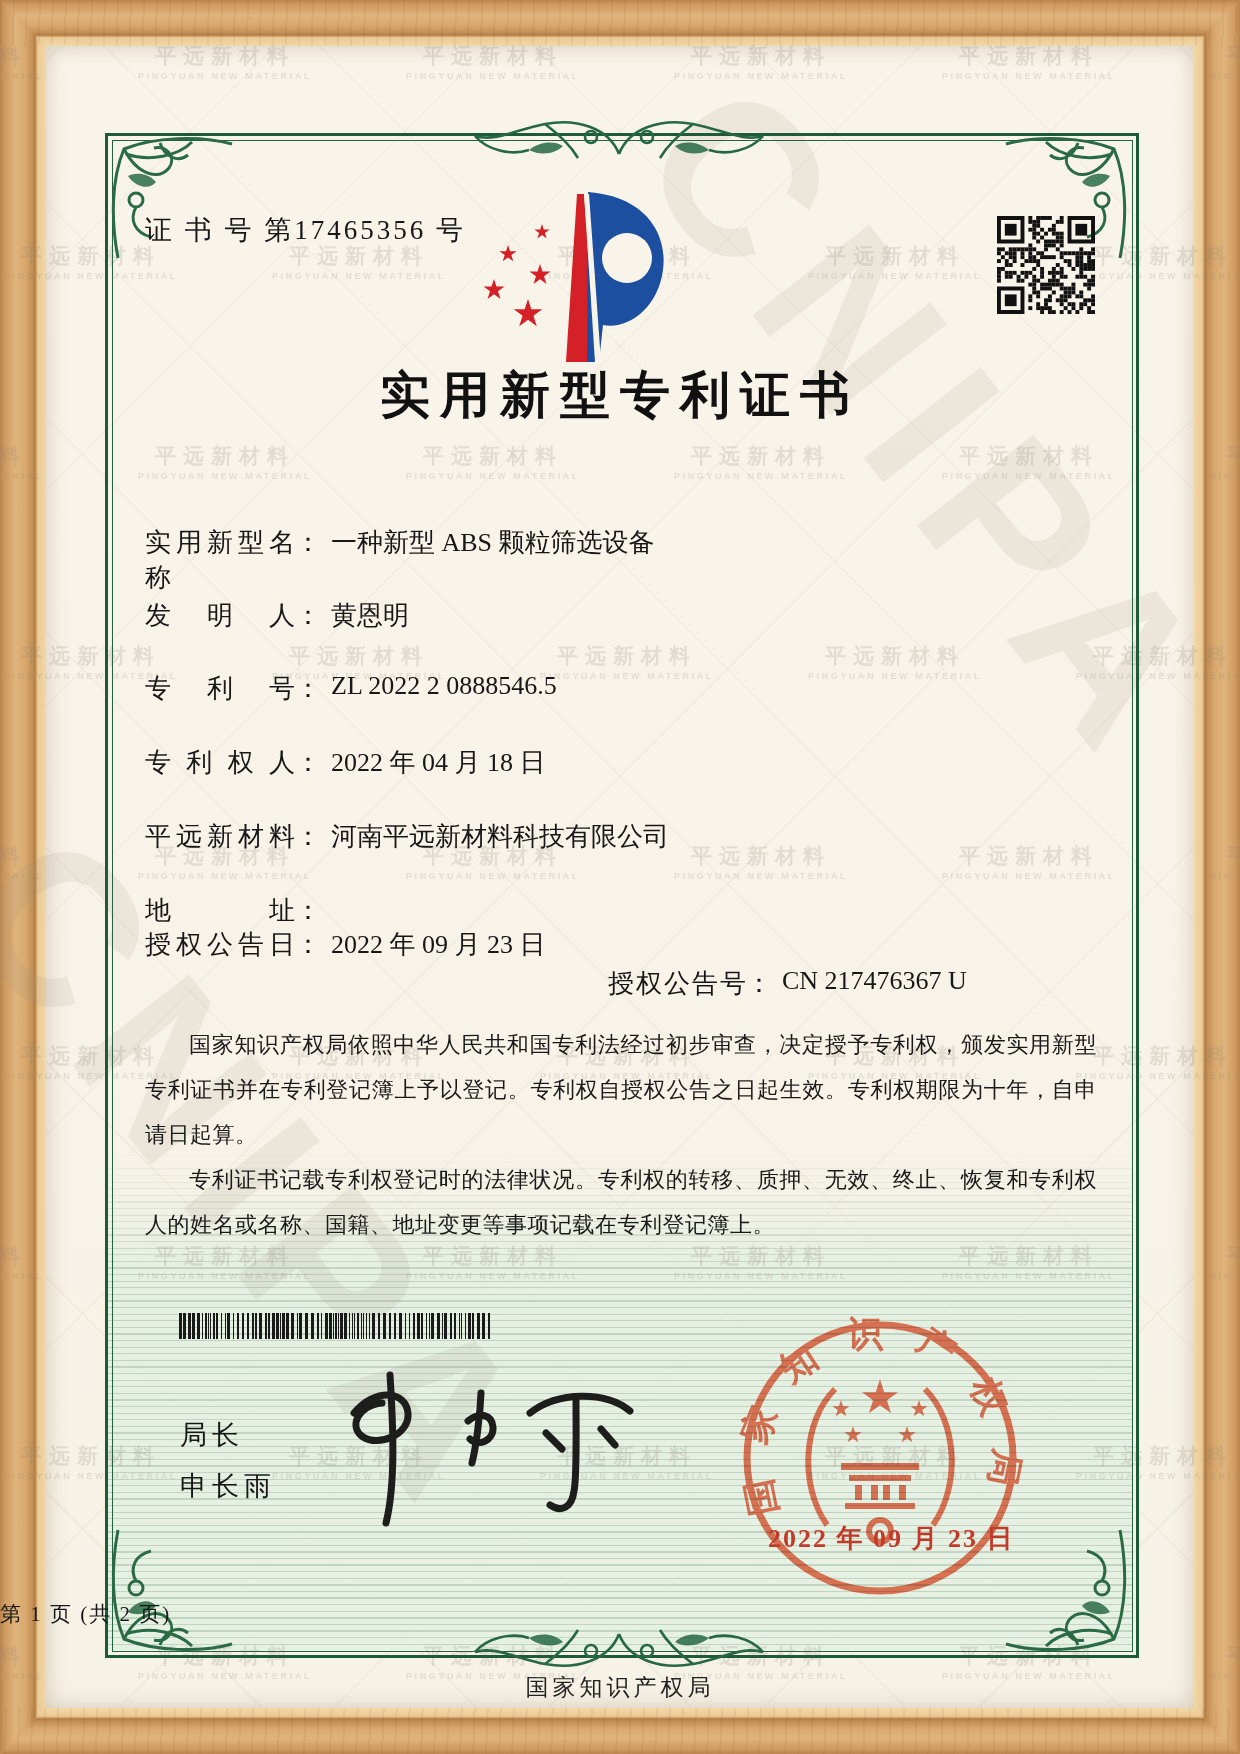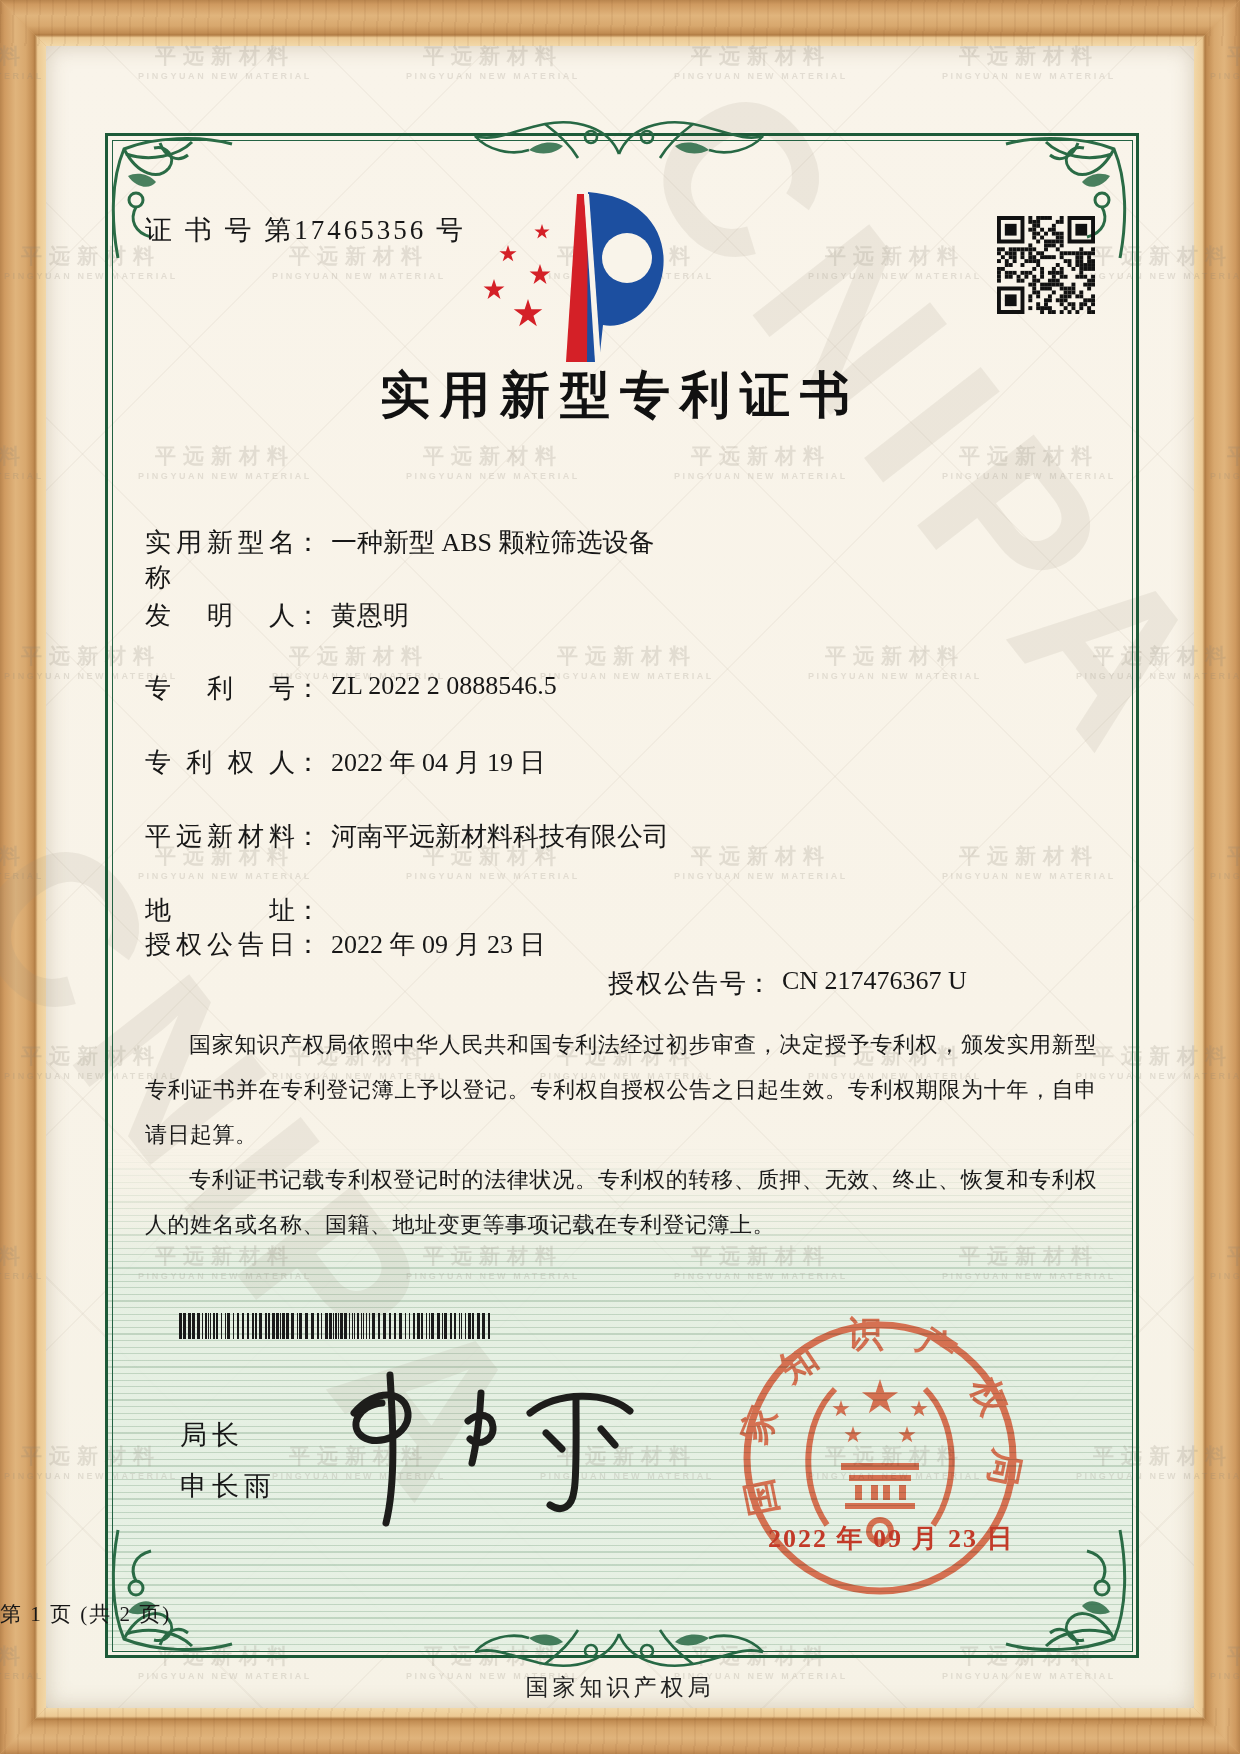--- a/index.html
+++ b/index.html
@@ -586,21 +586,21 @@
     <span class="val">黄恩明</span>
   </div>
   <div class="row" style="top:671px">
     <span class="lbl">专利号</span>
       <span class="colon">：</span>
     <span class="val">ZL 2022 2 0888546.5</span>
   </div>
   <div class="row" style="top:745px">
     <span class="lbl">专利权人</span>
       <span class="colon">：</span>
-    <span class="val">2022 年 04 月 19 日</span>
+    <span class="val">2022 年 04 月 18 日</span>
   </div>
   <div class="row" style="top:819px">
     <span class="lbl">平远新材料</span>
       <span class="colon">：</span>
     <span class="val">河南平远新材料科技有限公司</span>
   </div>
   <div class="row" style="top:893px">
     <span class="lbl">地址</span>
       <span class="colon">：</span>
   </div>

